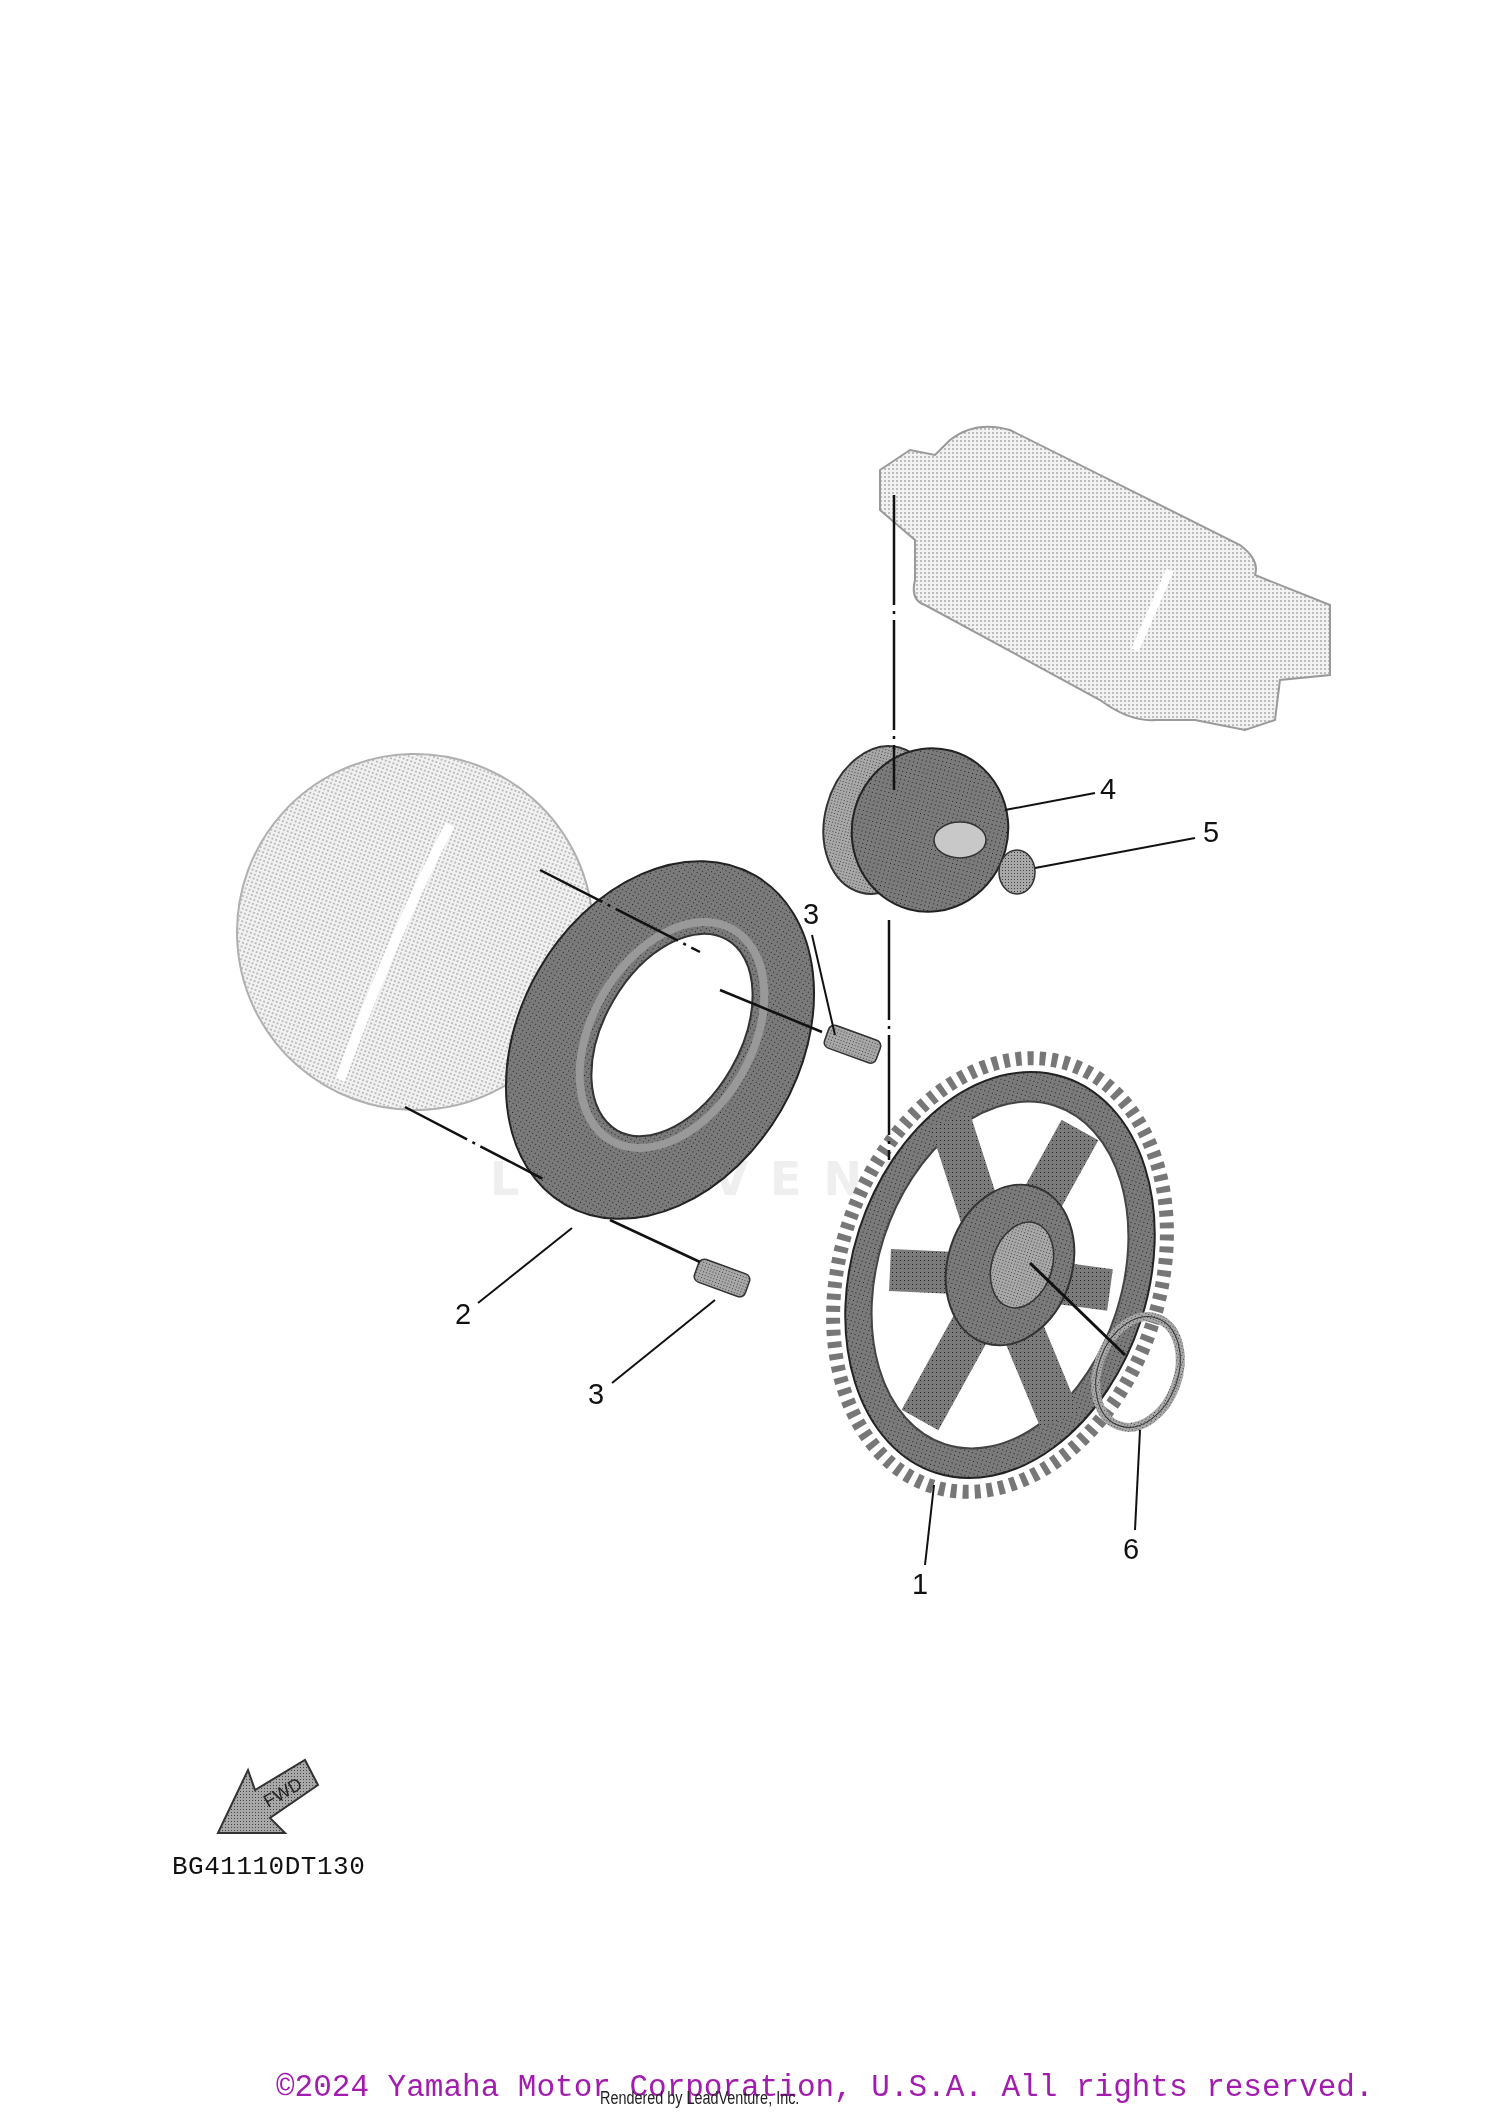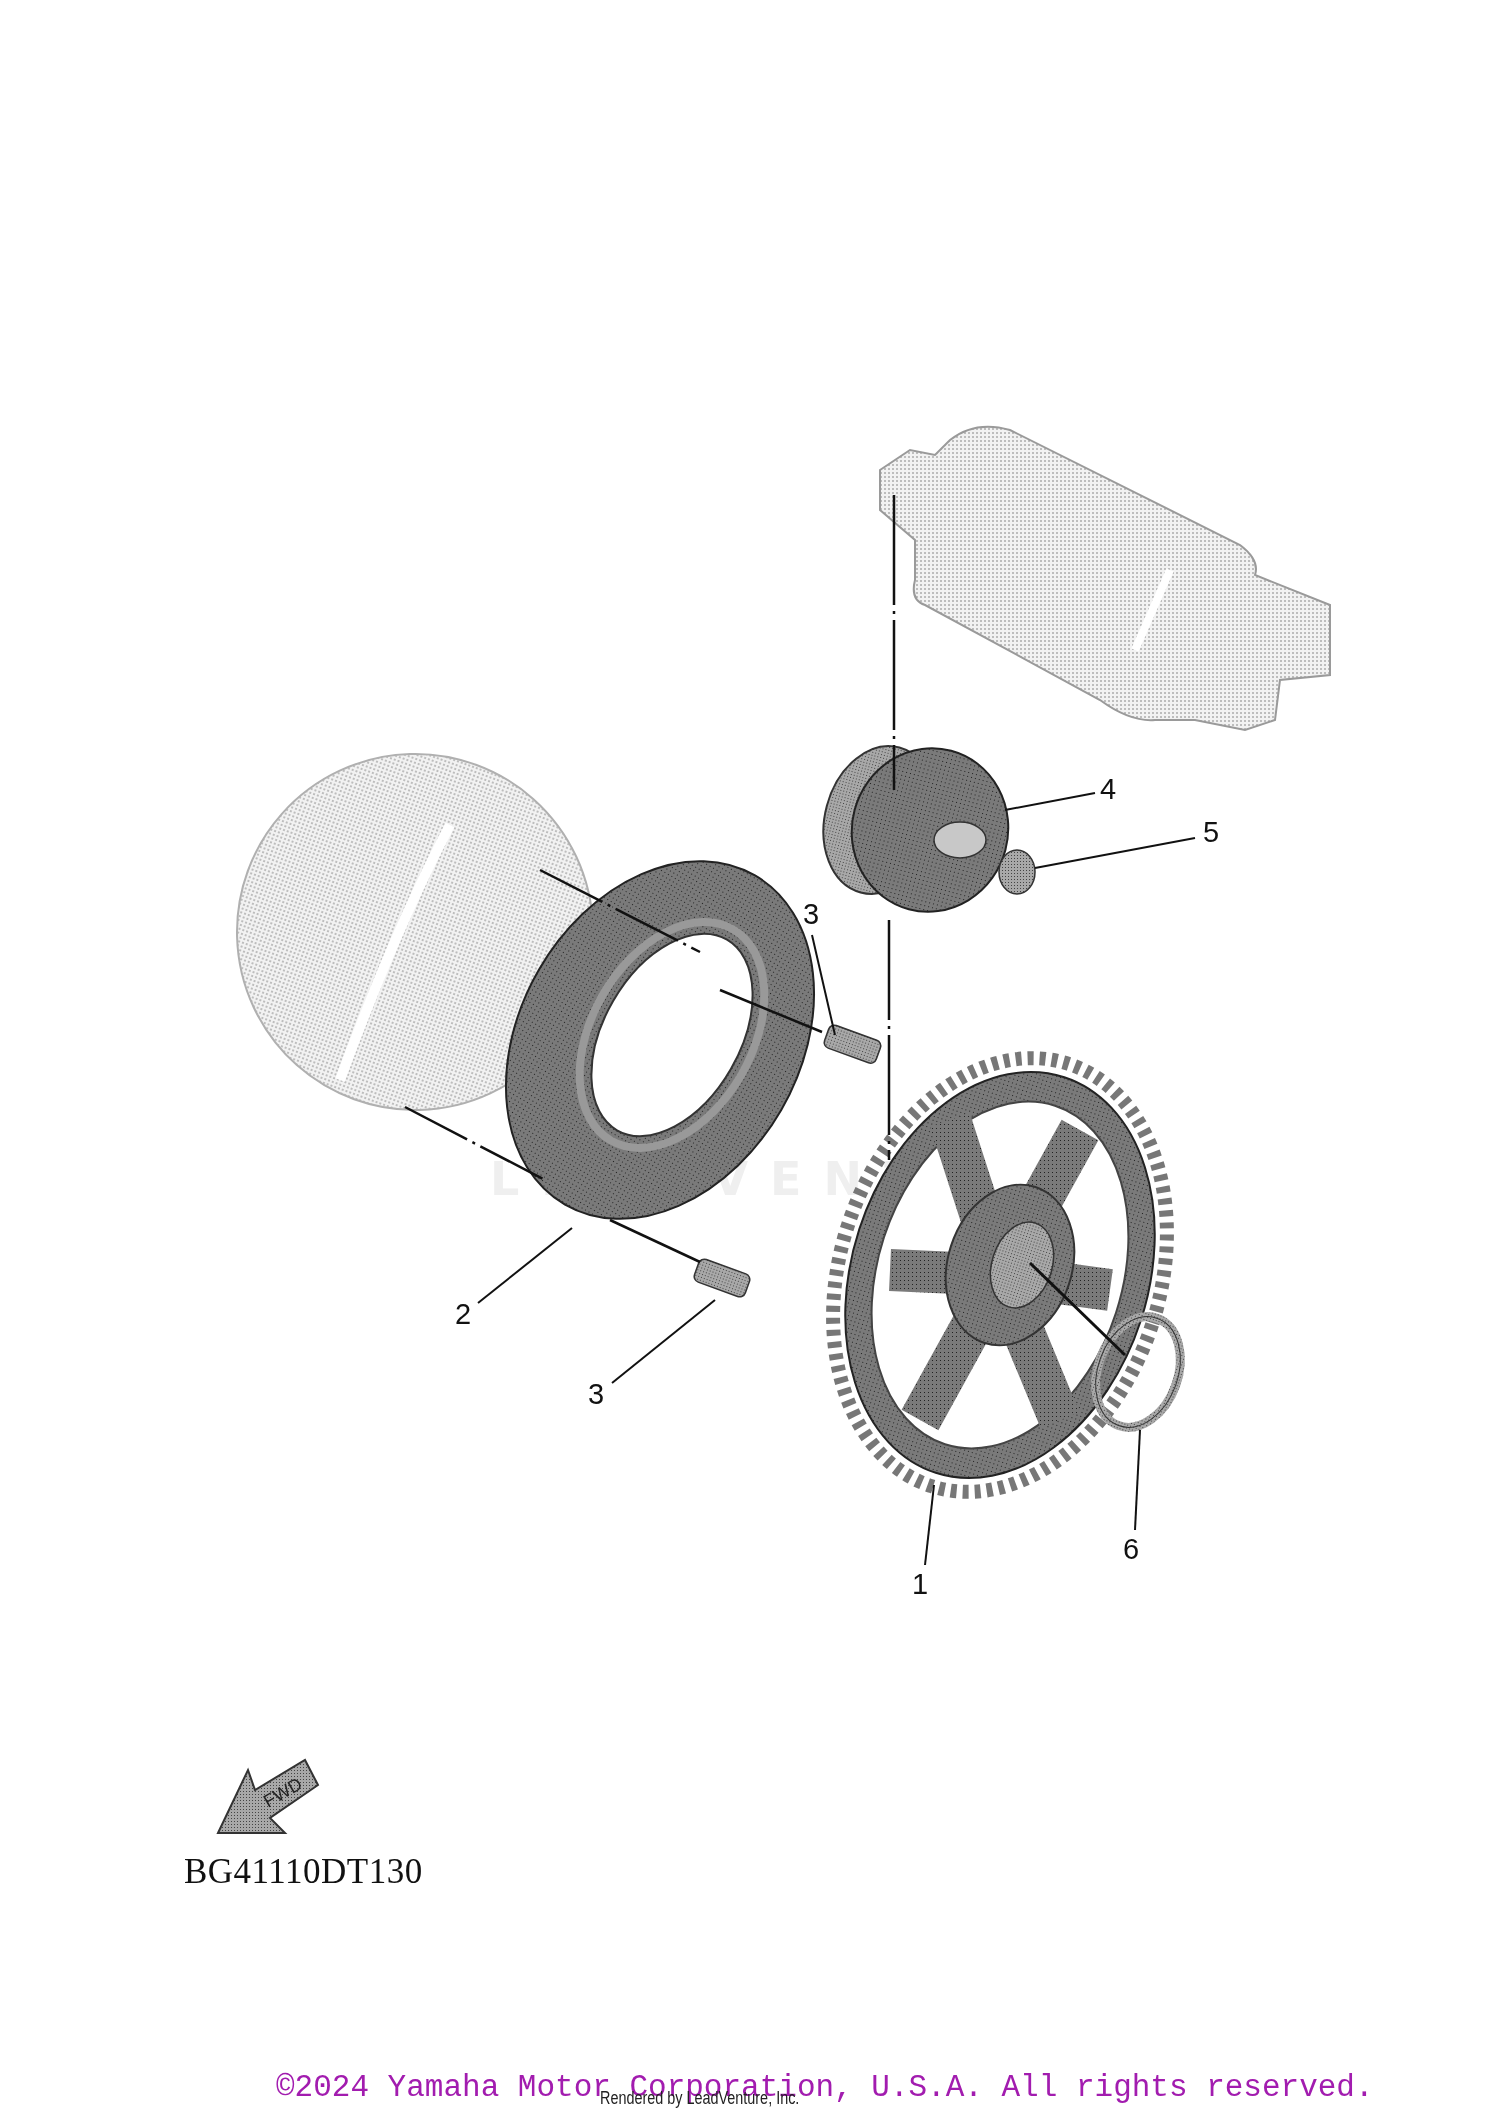--- a/index.html
+++ b/index.html
@@ -1,19 +1,19 @@
 <!DOCTYPE html>
 <html><head>
 <meta charset="utf-8">
 <style>
   html, body { margin: 0; padding: 0; background: #ffffff; }
   body { width: 1500px; height: 2115px; position: relative; overflow: hidden; font-family: "Liberation Sans", sans-serif; }
   #diagram { position: absolute; left: 0; top: 0; width: 1500px; height: 2115px; }
   .callout { position: absolute; font-family: "Liberation Sans", sans-serif; font-size: 29px; color: #111; line-height: 1; }
-  .diagram-code { position: absolute; left: 184px; top: 1852px; font-family: Liberation Serif, serif; font-size: 35px; color: #111; letter-spacing: 0.5px; }
+  .diagram-code { position: absolute; left: 172px; top: 1852px; font-family: Liberation Mono, monospace; font-size: 26px; color: #111; letter-spacing: 0.5px; }
   .watermark { position: absolute; left: 490px; top: 1152px; font-family: "DejaVu Sans", sans-serif; font-size: 46px; font-weight: bold; letter-spacing: 22px; color: #efefef; pointer-events: none; }
   .copyright { position: absolute; left: 276px; top: 2070px; font-family: Liberation Mono, monospace; font-size: 31px; color: #a21caf; white-space: nowrap; }
   .rendered-by { position: absolute; left: 600px; top: 2088px; font-family: "Liberation Sans", sans-serif; font-size: 18px; color: #222; white-space: nowrap; transform: scaleX(0.8); transform-origin: left; }
 </style>
 </head>
 <body>
 
 <div class="watermark">LEADVENTURE</div>
 
 <svg id="diagram" viewBox="0 0 1500 2115" xmlns="http://www.w3.org/2000/svg">

